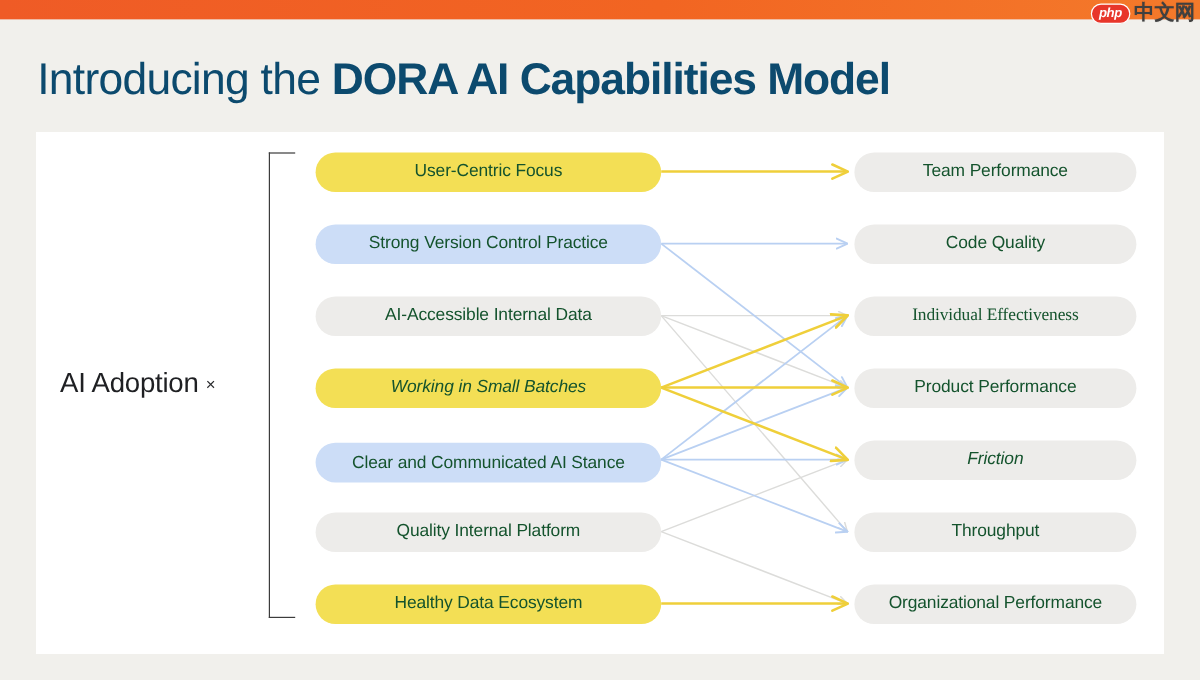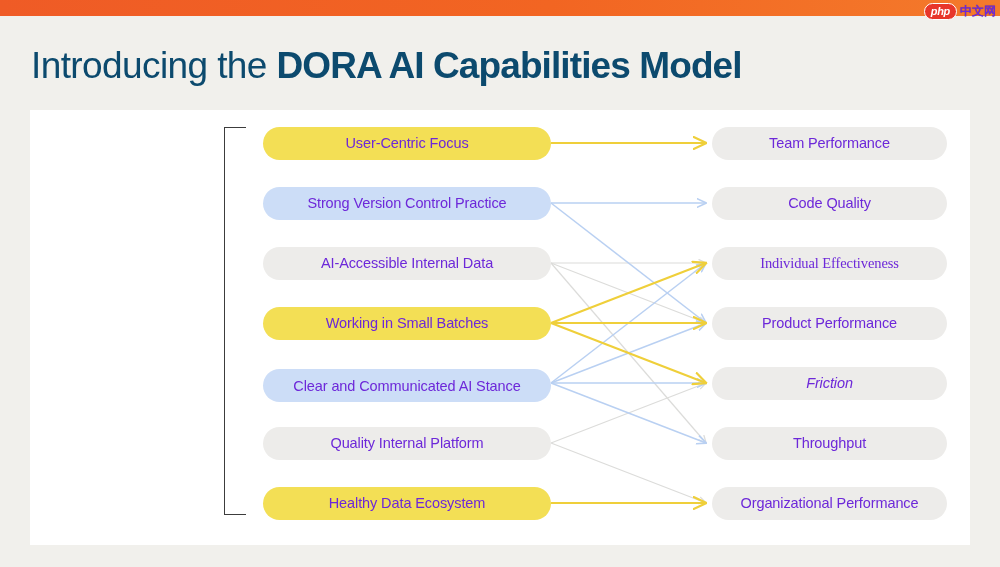--- a/index.html
+++ b/index.html
@@ -29,21 +29,21 @@
     display: flex; align-items: center; justify-content: center;
     background: #E8362A; color: #ffffff;
     border-radius: 9px;
     font-size: 11px; font-weight: bold; font-style: italic;
     padding: 1px 6px 2px 6px;
     line-height: 12px;
     letter-spacing: -0.3px;
     border: 1px solid #ffffff;
   }
   .brand-cn {
-    color: #6d28d9; font-size: 12px; font-weight: bold;
+    color: #404040; font-size: 17px; font-weight: bold;
     line-height: 14px; letter-spacing: 0px;
     text-shadow: 0 0 1px rgba(0,0,0,.25);
   }
 
   
   .title {
     position: absolute; left: 31px; top: 42px;
     font-size: 37px; line-height: 48px;
     color: #0c4a6e; letter-spacing: -0.6px;
     font-weight: 400; white-space: nowrap;
@@ -72,21 +72,21 @@
     position: absolute; left: 224px; top: 127px;
     width: 22px; height: 388px;
     border: 1.3px solid #3c3c3c;
     border-right: none;
   }
 
   
   .pill {
     position: absolute; height: 33px; border-radius: 17px;
     display: flex; align-items: center; justify-content: center;
-    font-size: 14.5px; color: #6d28d9; letter-spacing: -0.1px;
+    font-size: 14.5px; color: #14532d; letter-spacing: -0.1px;
     white-space: nowrap;
   }
   .col-left  { left: 263px; width: 288px; }
   .col-right { left: 712px; width: 235px; }
 
   
   #arrows {
     position: absolute; left: 0; top: 0; width: 1000px; height: 567px;
     pointer-events: none;
   }
@@ -102,20 +102,21 @@
 
   <div class="brand">
     <span class="brand-badge">php</span>
     <span class="brand-cn">中文网</span>
   </div>
 
   <div class="title"><span>Introducing the </span><b>DORA AI Capabilities Model</b></div>
 
   <div class="card"></div>
 
+  <div class="cluster-label"><span>AI Adoption</span><span class="times">×</span></div>
 
   <div class="bracket"></div>
 
   <svg id="arrows" viewBox="0 0 1000 567">
       <defs>
         <marker id="ah-gray" viewBox="0 0 10 10" refX="9" refY="5" markerWidth="7" markerHeight="7" orient="auto-start-reverse" markerUnits="strokeWidth">
           <path d="M 0.6 1 L 9.4 5 L 0.6 9" fill="none" stroke="#DCDCDA" stroke-width="1.5" stroke-linecap="round" stroke-linejoin="round"></path>
         </marker>
         <marker id="ah-blue" viewBox="0 0 10 10" refX="9" refY="5" markerWidth="7" markerHeight="7" orient="auto-start-reverse" markerUnits="strokeWidth">
           <path d="M 0.6 1 L 9.4 5 L 0.6 9" fill="none" stroke="#B9D0F2" stroke-width="1.5" stroke-linecap="round" stroke-linejoin="round"></path>
@@ -145,21 +146,21 @@
   <div id="pill-layer">
       <div class="pill col-left" style="top: 126.5px; background: rgb(243, 223, 85);">
         <span>User-Centric Focus</span>
       </div>
       <div class="pill col-left" style="top: 186.5px; background: rgb(204, 221, 247);">
         <span>Strong Version Control Practice</span>
       </div>
       <div class="pill col-left" style="top: 246.5px; background: rgb(237, 236, 234);">
         <span>AI-Accessible Internal Data</span>
       </div>
-      <div class="pill col-left" style="top: 306.5px; background: rgb(243, 223, 85);">
+      <div class="pill col-left" style="top: 306.5px; background: rgb(243, 223, 85); font-style: italic;">
         <span>Working in Small Batches</span>
       </div>
       <div class="pill col-left" style="top: 369px; background: rgb(204, 221, 247);">
         <span>Clear and Communicated AI Stance</span>
       </div>
       <div class="pill col-left" style="top: 426.5px; background: rgb(237, 236, 234);">
         <span>Quality Internal Platform</span>
       </div>
       <div class="pill col-left" style="top: 486.5px; background: rgb(243, 223, 85);">
         <span>Healthy Data Ecosystem</span>

